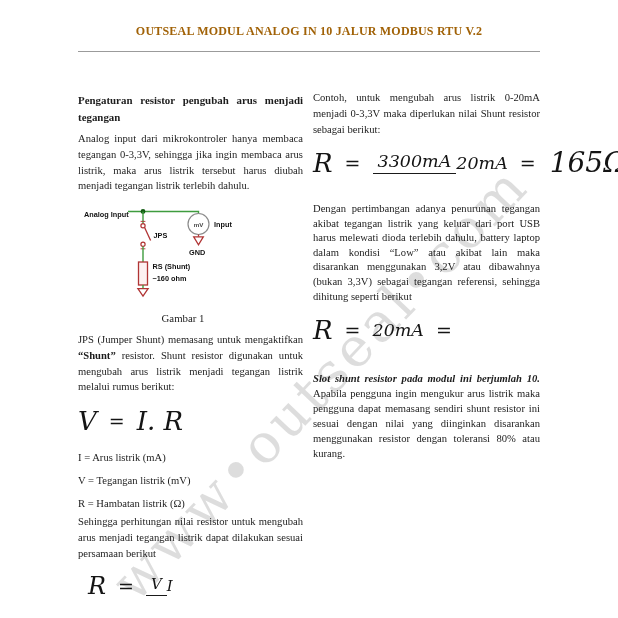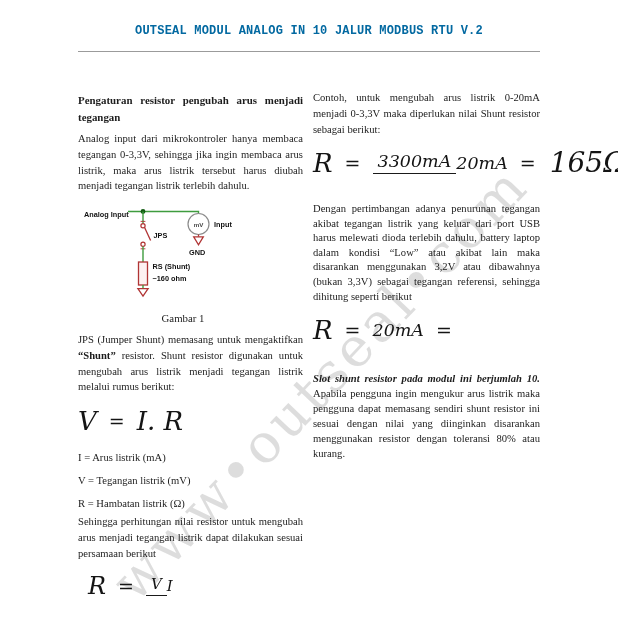--- a/index.html
+++ b/index.html
@@ -8,21 +8,21 @@
     font-family:"Liberation Serif",serif;color:#1c1c1c;
   }
   .watermark{
     position:absolute;left:10px;top:352px;width:620px;text-align:center;
     transform:rotate(-46.5deg);transform-origin:50% 50%;
     font-family:"DejaVu Serif",serif;font-size:54px;letter-spacing:4px;white-space:nowrap;
     color:var(--watermark-gray);opacity:.38;z-index:0;pointer-events:none;
   }
   .title{
     position:absolute;top:24px;left:0;width:618px;text-align:center;
-    font-family:Liberation Mono, monospace;font-weight:bold;font-size:12px;letter-spacing:.2px;color:#0369a1;z-index:1;
+    font-family:Liberation Serif, serif;font-weight:bold;font-size:12px;letter-spacing:.2px;color:#a16207;z-index:1;
   }
   .rule{position:absolute;top:51px;left:78px;width:462px;border-top:1.5px solid var(--rule-gray);z-index:1;}
   .blk{position:absolute;z-index:1;}
   .col-l{left:78px;width:225px;}
   .col-r{left:313px;width:227px;}
   .just{text-align:justify;font-size:10.6px;line-height:15.8px;margin:0;}
   .tight{line-height:14.6px;}
   .tight2{line-height:14.9px;}
   .heading{font-weight:bold;font-size:10.9px;line-height:16.5px;text-align:justify;margin:0;}
   .defs p{margin:0 0 8px 0;font-size:10.6px;line-height:15px;}

